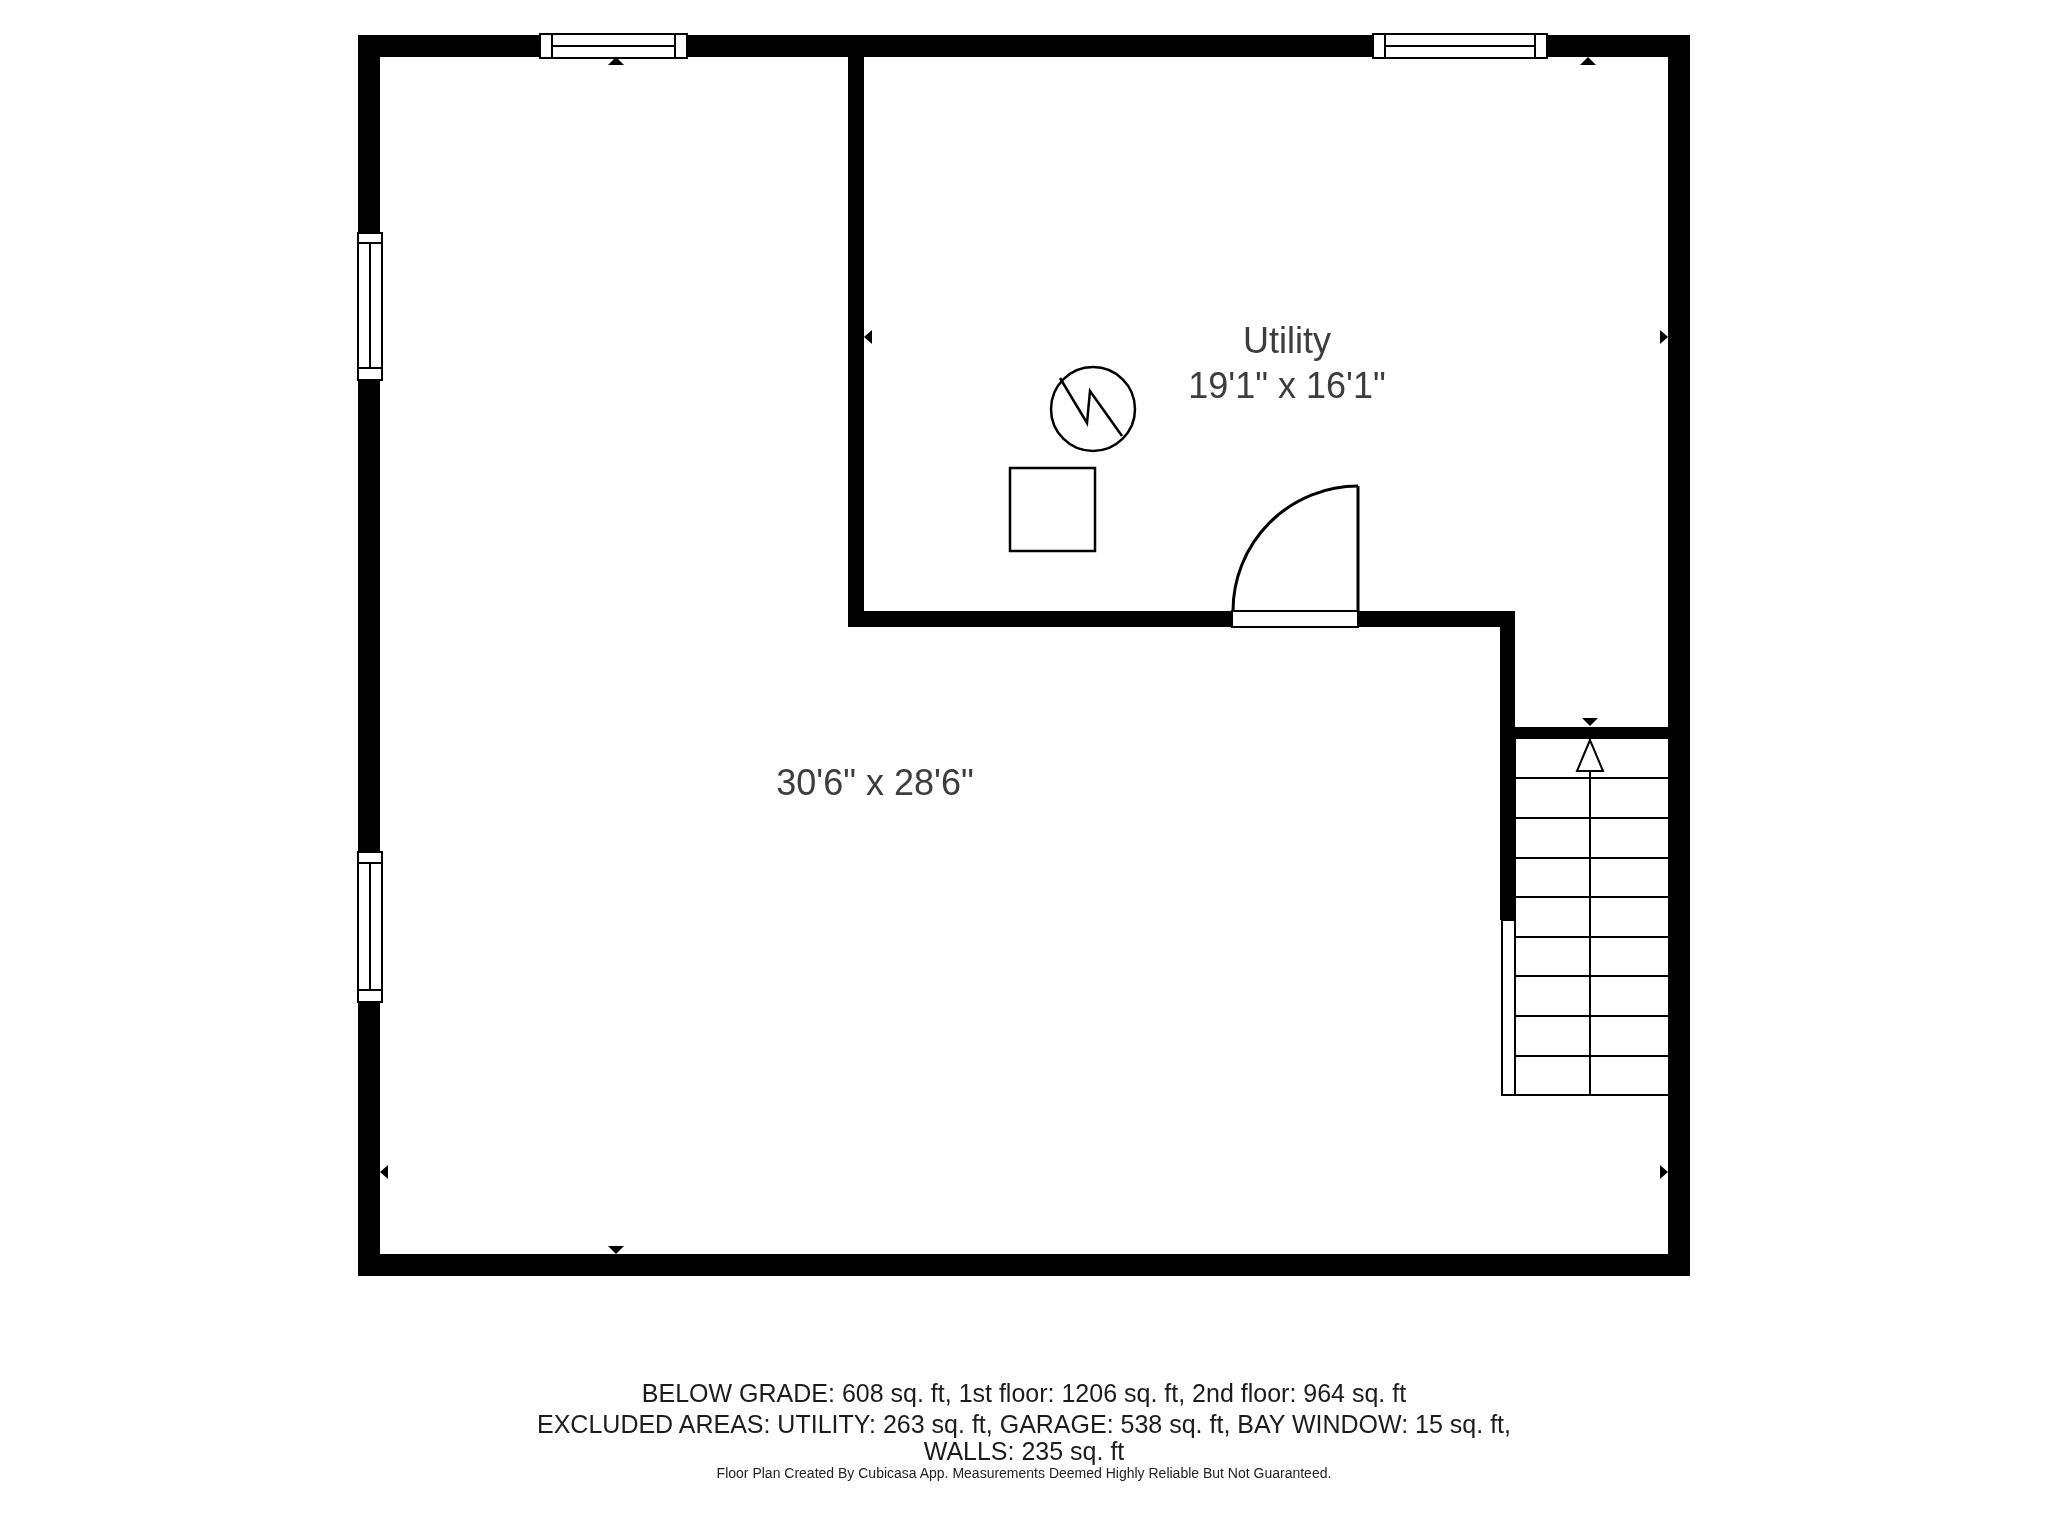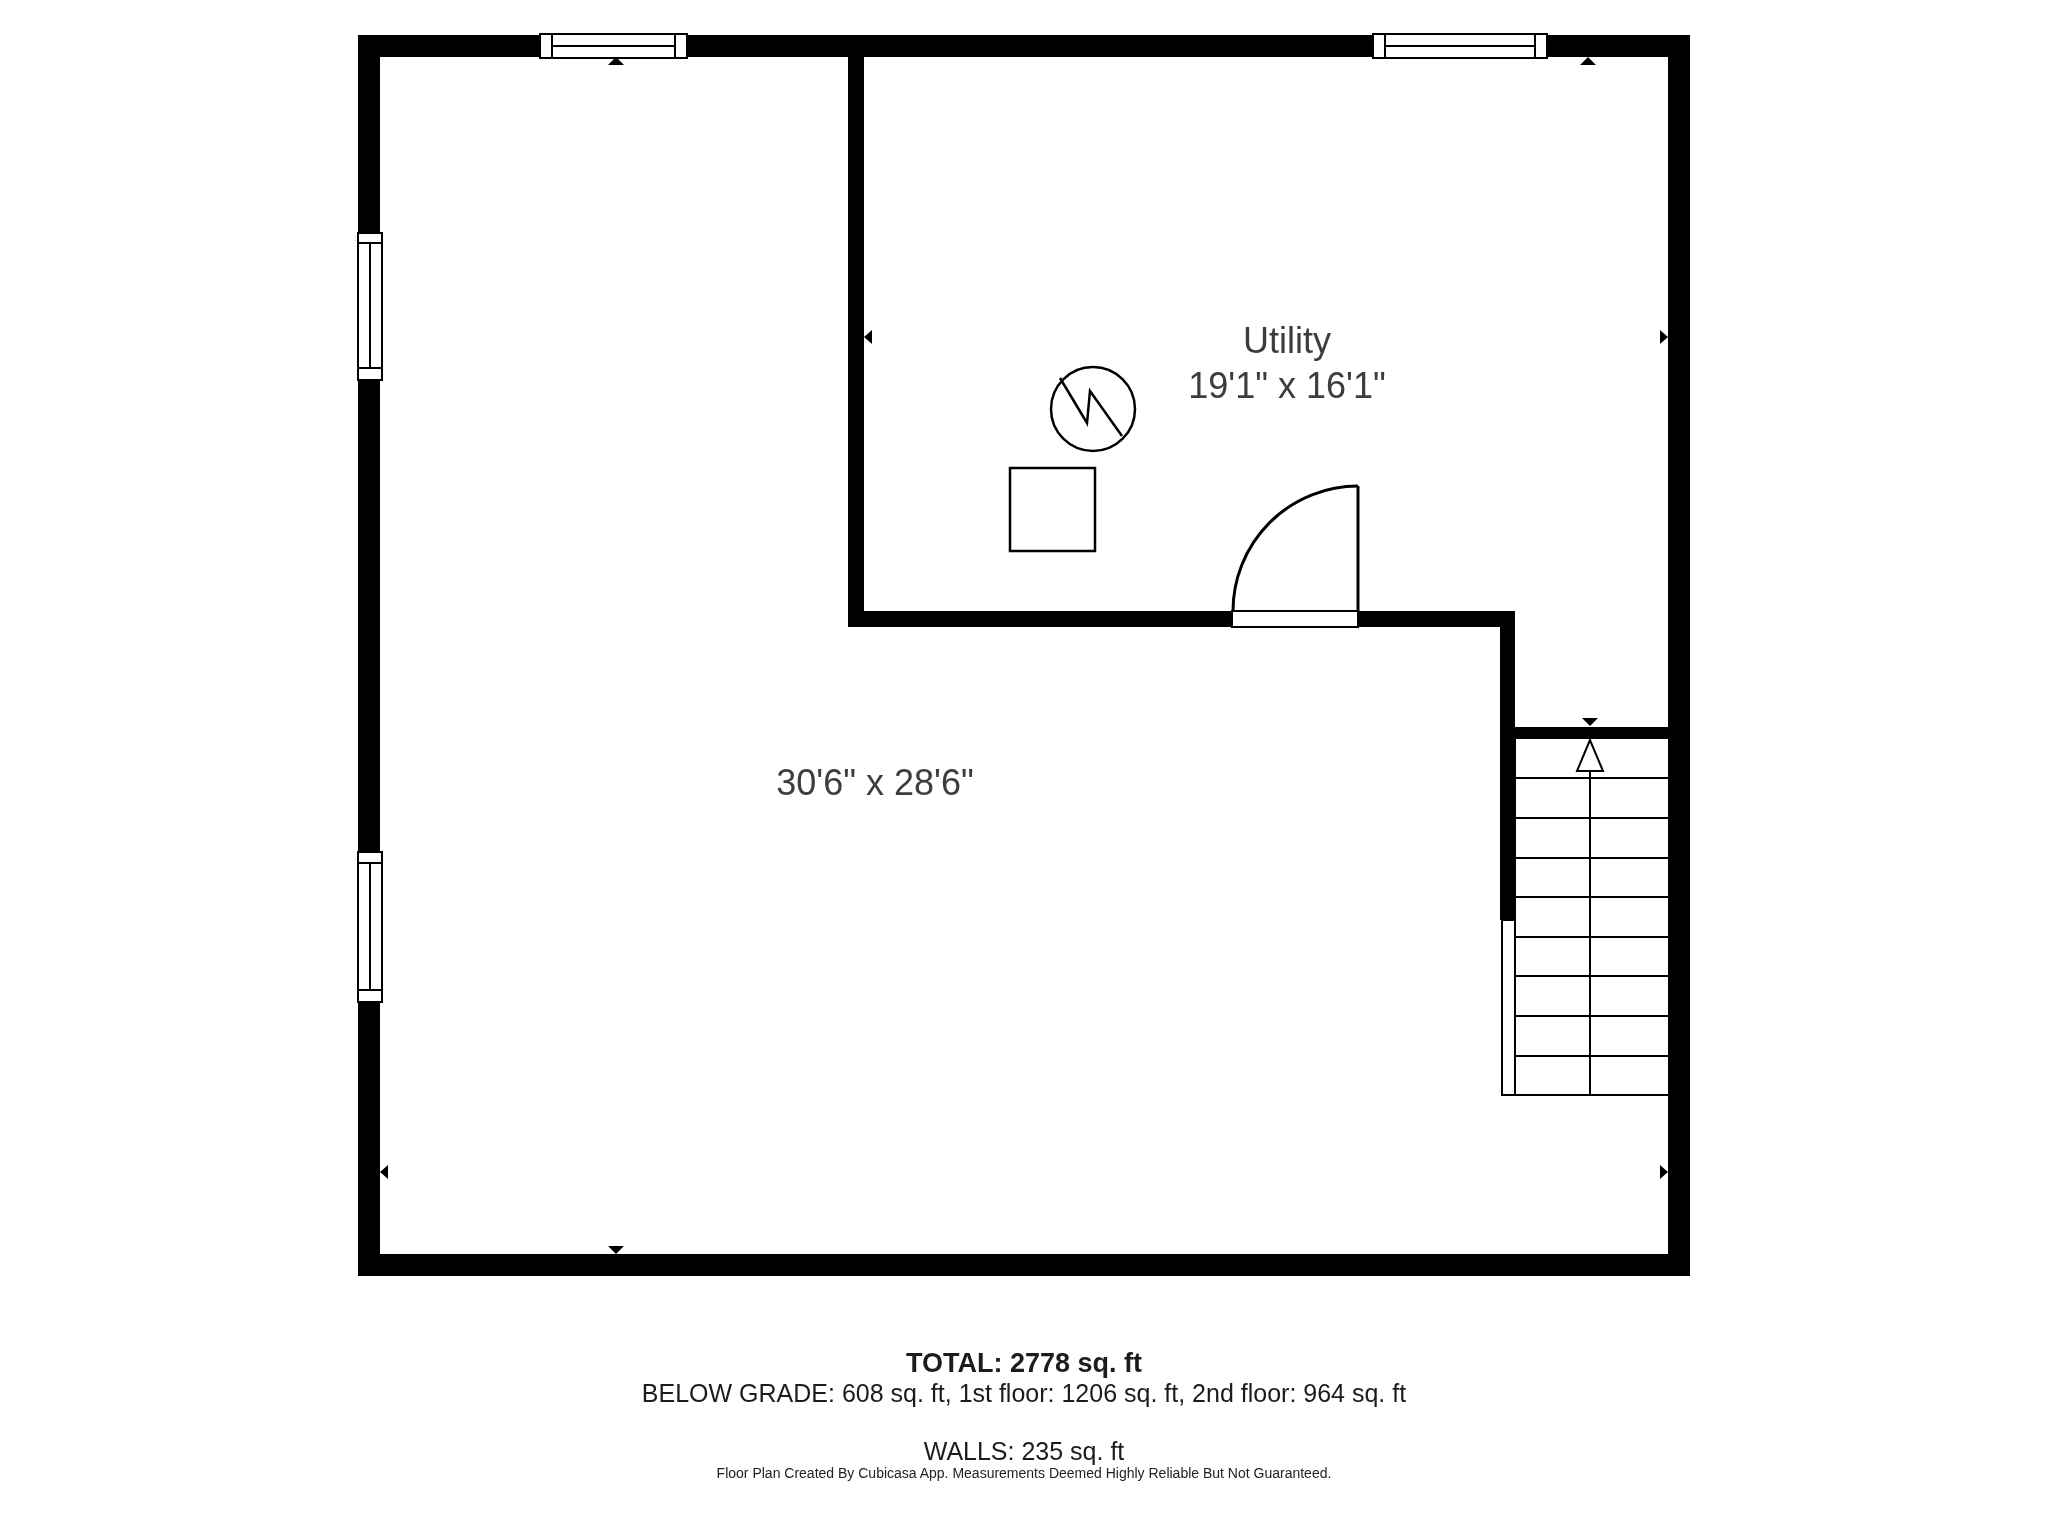--- a/index.html
+++ b/index.html
@@ -129,18 +129,18 @@
 
   <div class="room-label" style="left:1287px;top:318px;">
     <div>Utility</div>
     <div>19'1" x 16'1"</div>
   </div>
 
   <div class="room-label" style="left:875px;top:760px;">
     <div>30'6" x 28'6"</div>
   </div>
 
-  <div class="summary-line summary-total" style="top:1348px;">TOTAL: 2778 sq. ft</div>
   <div class="summary-line" style="top:1378px;">BELOW GRADE: 608 sq. ft, 1st floor: 1206 sq. ft, 2nd floor: 964 sq. ft</div>
+  <div class="summary-line" style="top:1409px;">EXCLUDED AREAS: UTILITY: 263 sq. ft, GARAGE: 538 sq. ft, BAY WINDOW: 15 sq. ft,</div>
   <div class="summary-line" style="top:1436px;">WALLS: 235 sq. ft</div>
   <div class="summary-line summary-footer" style="top:1464px;">Floor Plan Created By Cubicasa App. Measurements Deemed Highly Reliable But Not Guaranteed.</div>
 
 </div>
 
 </body></html>

